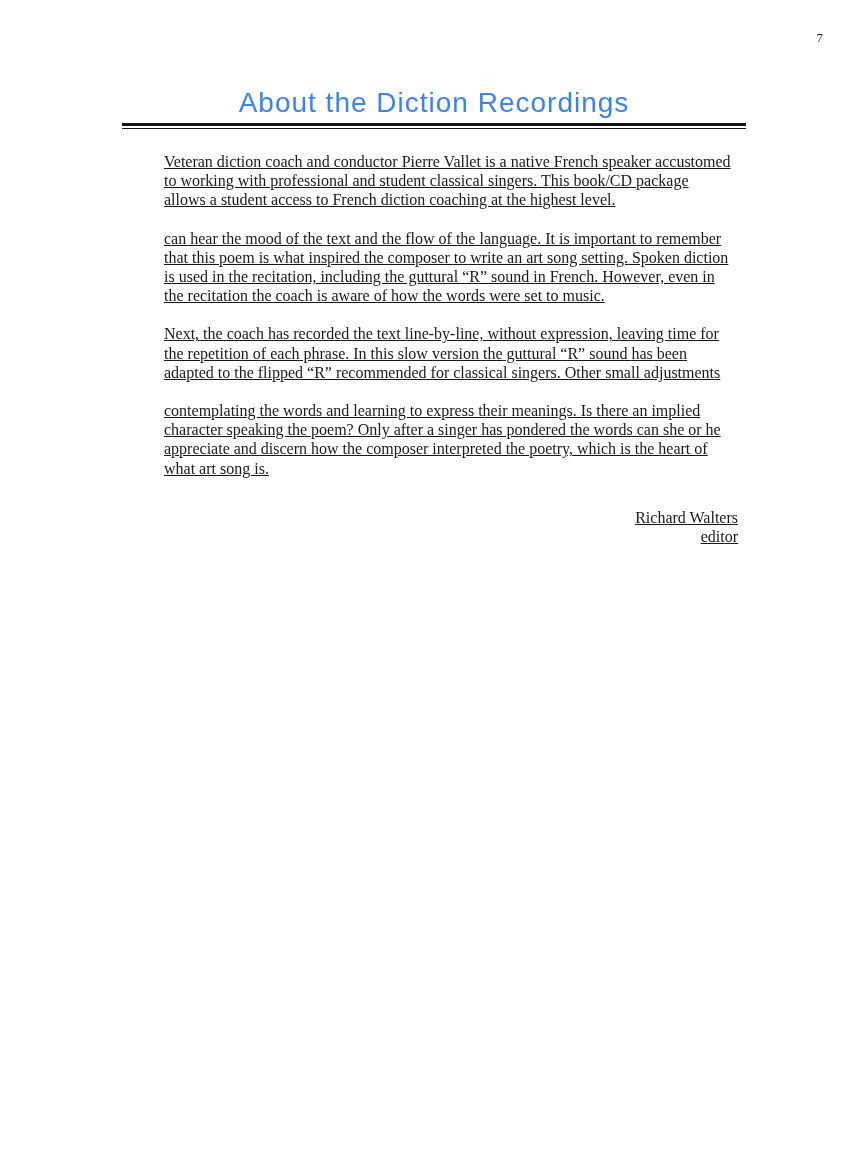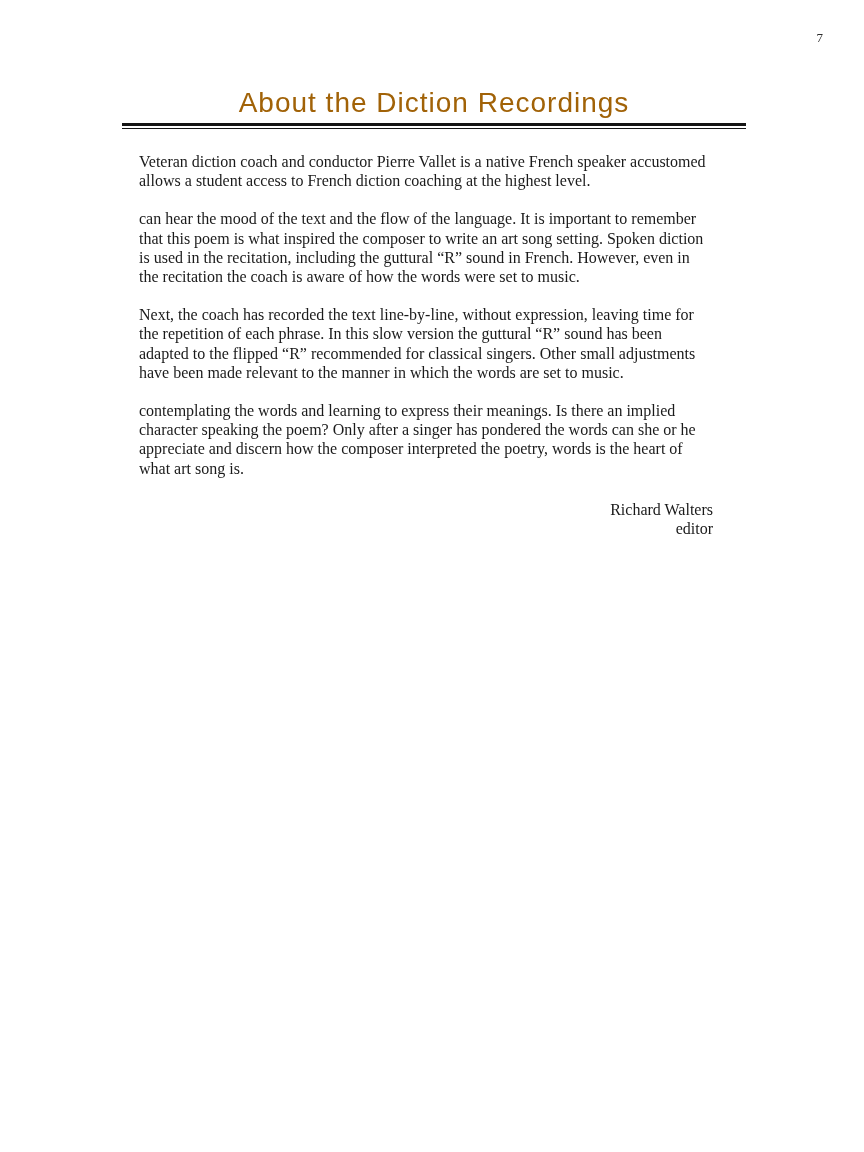--- a/index.html
+++ b/index.html
@@ -32,49 +32,50 @@
     width: 624px;
   }
   .title {
     margin: 0;
     font-family: "Liberation Sans", "DejaVu Sans", sans-serif;
     font-weight: 500;
     font-size: 28px;
     line-height: 34px;
     letter-spacing: 1px;
     text-align: center;
-    color: #a16207;
+    color: #3b82f6;
   }
   .rule-thick {
     margin-top: 3px;
     height: 2.5px;
     background: #151515;
   }
   .rule-thin {
     margin-top: 2px;
     height: 1px;
     background: #151515;
   }
   .body-text {
     position: absolute;
     top: 152px;
-    left: 139px;
+    left: 164px;
     width: 600px;
     font-size: 16px;
     line-height: 19.2px;
+    text-decoration: underline;
   }
   .para {
     margin: 0 0 19px 0;
   }
   .line {
     display: block;
     white-space: pre;
   }
   .signature {
-    margin-top: 22px;
+    margin-top: 30px;
     text-align: right;
     padding-right: 26px;
     font-size: 16px;
     line-height: 19.2px;
   }
 </style>
 </head>
 <body>
 
 <div class="sheet">
@@ -86,41 +87,41 @@
     <div>
       <div class="rule-thick"></div>
       <div class="rule-thin"></div>
     </div>
   </header>
 
   <main class="body-text">
 
     <p class="para">
       <span class="line">Veteran diction coach and conductor Pierre Vallet is a native French speaker accustomed</span>
+      <span class="line">to working with professional and student classical singers. This book/CD package</span>
       <span class="line">allows a student access to French diction coaching at the highest level.</span>
     </p>
 
     <p class="para">
       <span class="line">can hear the mood of the text and the flow of the language. It is important to remember</span>
       <span class="line">that this poem is what inspired the composer to write an art song setting. Spoken diction</span>
       <span class="line">is used in the recitation, including the guttural “R” sound in French. However, even in</span>
       <span class="line">the recitation the coach is aware of how the words were set to music.</span>
     </p>
 
     <p class="para">
       <span class="line">Next, the coach has recorded the text line-by-line, without expression, leaving time for</span>
       <span class="line">the repetition of each phrase. In this slow version the guttural “R” sound has been</span>
       <span class="line">adapted to the flipped “R” recommended for classical singers. Other small adjustments</span>
-      <span class="line">have been made relevant to the manner in which the words are set to music.</span>
     </p>
 
     <p class="para">
       <span class="line">contemplating the words and learning to express their meanings. Is there an implied</span>
       <span class="line">character speaking the poem? Only after a singer has pondered the words can she or he</span>
-      <span class="line">appreciate and discern how the composer interpreted the poetry, words is the heart of</span>
+      <span class="line">appreciate and discern how the composer interpreted the poetry, which is the heart of</span>
       <span class="line">what art song is.</span>
     </p>
 
     <div class="signature">
       <div>Richard Walters</div>
       <div>editor</div>
     </div>
 
   </main>
 

